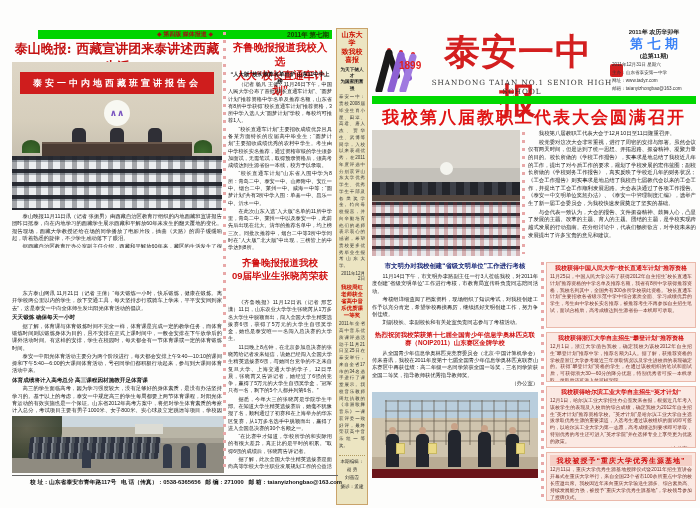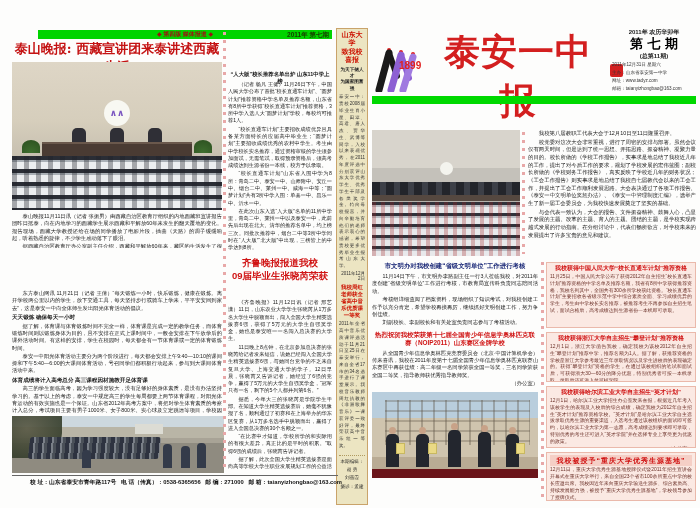--- a/index.html
+++ b/index.html
@@ -64,21 +64,21 @@
   .masthead{left:372px;top:28px;width:324px;height:66px;}
   .mh-logo{position:absolute;left:2px;top:18px;width:52px;height:46px;}
   .mh-1899{position:absolute;left:27px;top:32px;font-size:10px;font-weight:bold;color:#e02020;}
   .mh-title{position:absolute;left:56px;top:0px;width:180px;text-align:center;
         font-family:"DejaVu Serif",serif;font-weight:bold;font-size:36px;color:#d31f1f;letter-spacing:1px;}
   .mh-seal{position:absolute;left:238px;top:36px;width:13px;height:13px;background:#d31f1f;border-radius:2px;}
   .mh-english{position:absolute;left:50px;top:50px;width:200px;text-align:center;
         font-family:"DejaVu Serif",serif;font-size:7.2px;letter-spacing:1px;color:#333;}
   .mh-info{position:absolute;left:240px;top:0;width:84px;text-align:center;}
   .mh-info-year{font-size:6px;font-weight:bold;color:#222;}
-  .mh-issue{font-size:13px;font-weight:bold;color:#000000;font-family:"DejaVu Serif",serif;line-height:1.15;}
+  .mh-issue{font-size:13px;font-weight:bold;color:#3b82f6;font-family:"DejaVu Serif",serif;line-height:1.15;}
   .mh-total{font-size:6px;font-weight:bold;color:#222;}
   .mh-small{font-size:4.6px;color:#333;text-align:left;line-height:1.5;margin-top:1px;}
   .greenbar2{left:372px;top:96px;width:324px;height:8px;background:#00d900;}
   .main-title{left:372px;top:106px;width:324px;text-align:center;font-weight:800;font-size:17px;
         letter-spacing:2px;color:#e01414;}
   
   .photo3{left:372px;top:130px;width:148px;height:126px;overflow:hidden;
         background:linear-gradient(180deg,#d8d4cc 0 30%,#c4c1ba 30% 55%,#b5b2ac 55% 100%);}
   .photo3-banner{position:absolute;left:4px;top:8px;right:4px;height:20px;background:#8e1d22;
         color:#f3e2b8;font-weight:bold;font-size:7.5px;letter-spacing:1.5px;line-height:20px;text-align:center;}
@@ -122,20 +122,21 @@
 <div class="page">
 
   <div class="abs edition-bar">
     <div class="edition-center">◆ 第四版  媒体报道 ◆</div>
     <div class="edition-right">2011年  第七期</div>
   </div>
 
   <div class="abs l-title1">泰山晚报: 西藏宣讲团来泰讲述西藏生活</div>
 
   <div class="abs photo1">
+    <div class="photo1-banner">泰安一中内地西藏班宣讲报告会</div>
     <div class="photo1-logo">∧∧</div>
     <div class="fig" style="left:60px"></div>
     <div class="fig" style="left:98px"></div>
     <div class="fig" style="left:136px"></div>
     <div class="ptable"></div>
     <div class="plant" style="left:10px"></div>
     <div class="plant" style="right:10px"></div>
     <div class="audience1"></div>
   </div>
 
@@ -161,20 +162,24 @@
     <div class="bldg"></div>
     <div class="crowd"></div>
     <div class="pfig" style="right:18px"></div>
     <div class="pfig" style="right:34px;height:22px"></div>
     <div class="pfig" style="right:52px;height:24px"></div>
     <div class="pfig" style="left:70px;height:18px"></div>
   </div>
 
   <div class="abs vsep" style="left:223px;top:32px;height:440px"></div>
 
+  <div class="abs m-title1">
+    <div>齐鲁晚报报道我校入选</div>
+    <div>人大“校长直通车计划”</div>
+  </div>
   <div class="abs m-subhead">“人大版”校长推荐名单出炉 山东11中学上榜</div>
   <div class="abs m-body1 jus">
     <p>（记者 杨凡 王健）11月26日下午，中国人民大学公布了首批“校长直通车计划”、“圆梦计划”推荐资格中学名单及推荐名额，山东省有8所中学获得“校长直通车计划”推荐资格，3所中学入选人大“圆梦计划”学校，每校均可推荐1人。</p>
     <p>“校长直通车计划”主要招收成绩优异且具备某方面特长的应届高中毕业生；“圆梦计划”主要招收成绩优秀的农村中学生。考生由中学校长实名推荐，通过资格审核的学生须参加面试，无需笔试，取得预录资格后，须高考成绩达到生源省份一本线，校方予以录取。</p>
     <p>“校长直通车计划”山东省入围中学为8所：青岛二中、泰安一中、山师附中、安丘一中、烟台二中、莱州一中、威海一中等；“圆梦计划”共有3所中学入围：单县一中、昌乐一中、沂水一中。</p>
     <p>在此次山东入选“人大版”名单的11所中学里，青岛二中、莱州一中以及泰安一中，此前先后出现在北大、清华的推荐名单中，均上榜三次。同批次推荐中，烟台二中等3所中学同时在“人大版”“北大版”中出现，三榜皆上的中学达到8所。</p>
   </div>
 
   <div class="abs m-title2">
     <div>齐鲁晚报报道我校</div>
@@ -218,32 +223,34 @@
         <path d="M5 44 L15 7" stroke="#1a1a1a" stroke-width="7" stroke-linecap="round" fill="none"></path>
         <path d="M15 7 L23 30" stroke="#1a1a1a" stroke-width="6" stroke-linecap="round" fill="none"></path>
         <path d="M17 44 L27 9" stroke="#8d5fd3" stroke-width="7" stroke-linecap="round" fill="none"></path>
         <path d="M27 9 L35 32" stroke="#8d5fd3" stroke-width="6" stroke-linecap="round" fill="none"></path>
         <path d="M29 44 L39 11" stroke="#a07ae0" stroke-width="7" stroke-linecap="round" fill="none"></path>
       </svg>
     </div>
     <div class="mh-1899">1899</div>
     <div class="mh-title">泰安一中报</div>
     <div class="mh-seal"></div>
+    <div class="mh-english">SHANDONG TAIAN NO.1 SENIOR HIGH SCHOOL</div>
     <div class="mh-info">
       <div class="mh-info-year">2011年 农历辛卯年</div>
       <div class="mh-issue">第 七 期</div>
       <div class="mh-total">(总第11期)</div>
       <div class="mh-small">2011年12月31日 星期六</div>
       <div class="mh-small">主办：山东省泰安第一中学</div>
       <div class="mh-small">网址：www.tadyz.com</div>
       <div class="mh-small">邮箱：taianyizhongbao@163.com</div>
     </div>
   </div>
 
   <div class="abs greenbar2"></div>
+  <div class="abs main-title">我校第八届教职工代表大会圆满召开</div>
 
   <div class="abs photo3">
     <div class="photo3-logo"></div>
     <div class="leaders"></div>
     <div class="ltable"></div>
     <div class="audience3"></div>
   </div>
   <div class="abs vsep" style="left:522px;top:132px;height:122px"></div>
   <div class="abs main-body jus">
     <p>我校第八届教职工代表大会于12月10日至11日隆重召开。</p>

